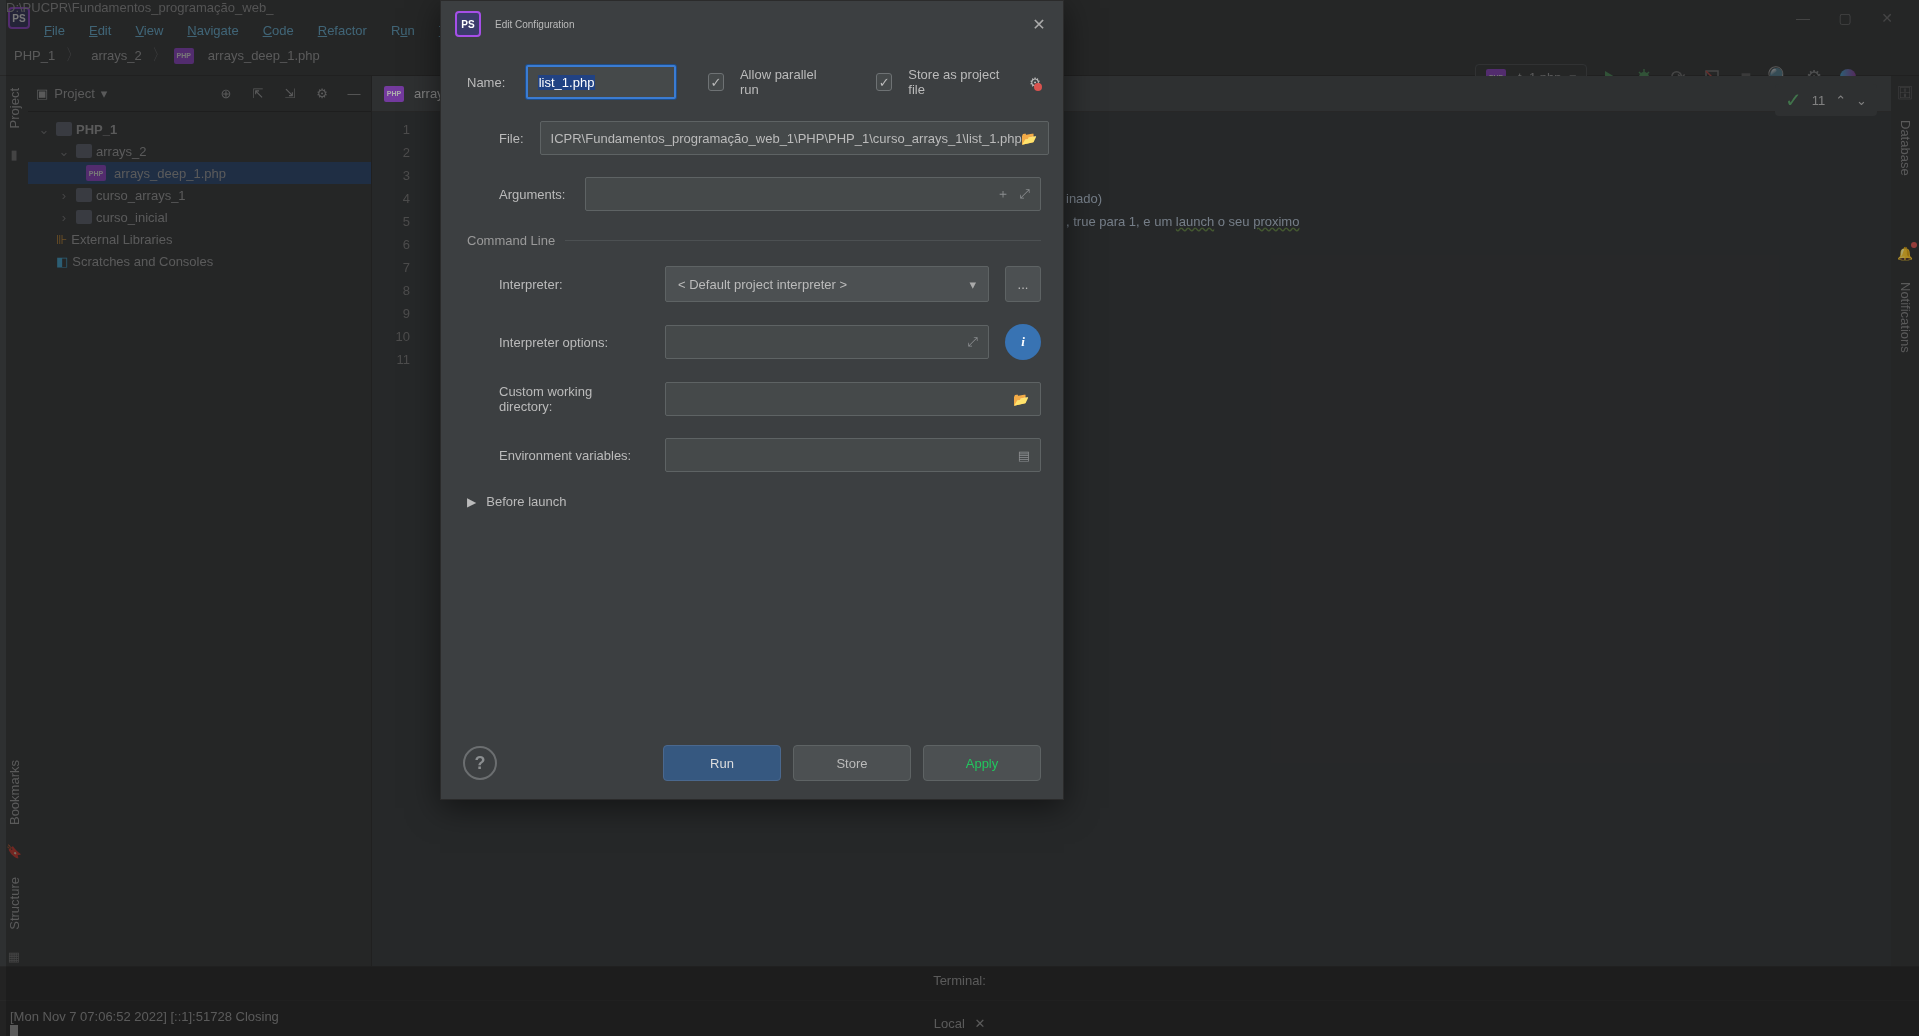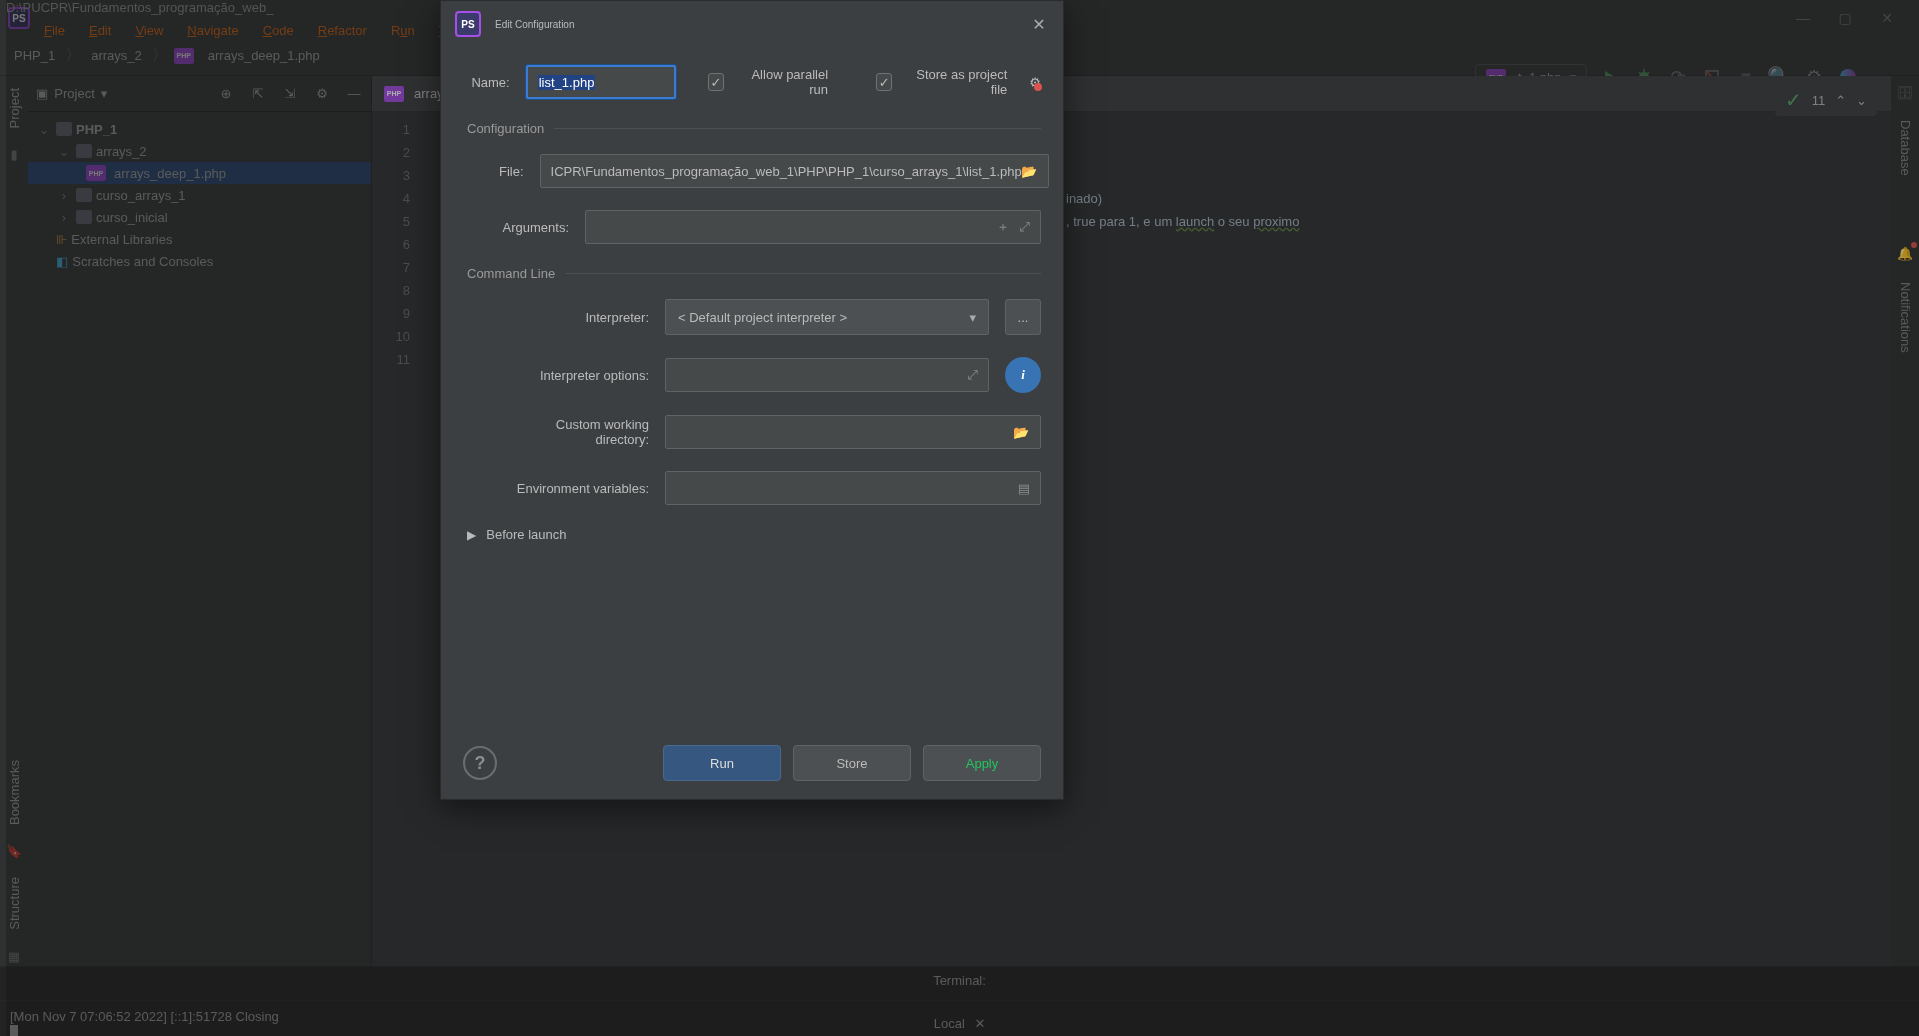--- a/index.html
+++ b/index.html
@@ -1,21 +1,21 @@
 <!DOCTYPE html>
 <html><head>
 <meta charset="utf-8">
 <style>
 * { margin:0; padding:0; box-sizing:border-box; font-family:"Segoe UI",Arial,sans-serif; }
 body { background:#3c3f41; color:#bbb; width:1919px; height:1036px; overflow:hidden; position:relative; font-size:13px; }
 
 
 .menubar { height:36px; background:#3c3f41; display:flex; align-items:center; padding:0 8px; gap:4px; }
 .app-icon { width:22px; height:22px; background:#3b3b6b; border-radius:4px; display:flex; align-items:center; justify-content:center; color:#fff; font-size:10px; font-weight:bold; border:2px solid #a64fe8; }
-.menubar .menu-item { padding:4px 10px; color:#f97316; cursor:default;margin-top:24px; }
+.menubar .menu-item { padding:4px 10px; color:#7dd3fc; cursor:default;margin-top:24px; }
 .menubar .menu-item u { text-decoration:underline; }
 .win-controls { margin-left:auto; display:flex; gap:26px; padding-right:16px; color:#888; }
 .win-controls span { width:16px; text-align:center; font-size:14px; }
 
 
 .toolbar-row { height:40px; background:#3c3f41; display:flex; align-items:center; padding:0 10px; border-bottom:1px solid #323232; }
 .breadcrumbs { display:flex; align-items:center; gap:6px; color:#bbb; }
 .breadcrumbs .crumb { padding:2px 4px; }
 .breadcrumbs .sep { font-size:16px; color:#777; }
 .php-file-icon { width:20px; height:16px; background:#a64fe8; border-radius:2px; display:inline-flex; align-items:center; justify-content:center; color:#fff; font-size:7px; font-weight:bold; margin-right:4px; }
@@ -71,21 +71,21 @@
 .term-cursor { display:inline-block; width:8px; height:15px; background:#bbb; vertical-align:middle; }
 .term-right { margin-left:auto; display:flex; gap:14px; color:#bbb; }
 
 
 .modal { position:absolute; left:440px; top:0; width:624px; height:800px; background:#3c3f41; box-shadow:0 8px 30px rgba(0,0,0,.5); display:flex; flex-direction:column; border:1px solid #2b2b2b; }
 .modal-header { height:46px; display:flex; align-items:center; padding:0 14px; gap:14px; }
 .modal-header .app-icon { width:26px; height:26px; }
 .modal-header .title { color:#bbb; font-size:10px;text-align:center; }
 .modal-header .close { margin-left:auto; color:#aaa; font-size:16px; width:20px; text-align:center; }
 .modal-body { flex:1; padding:18px 22px 10px 26px; overflow:auto; }
-.row { display:flex; align-items:center; gap:16px; margin-bottom:22px;text-align:right; }
+.row { display:flex; align-items:center; gap:16px; margin-bottom:22px; }
 .row .label { width:110px; color:#bbb; }
 .row.wide .label { width:150px; }
 .input { flex:1; height:34px; background:#45494a; border:1px solid #5e6364; border-radius:2px; padding:0 10px; color:#bbb; display:flex; align-items:center; position:relative; }
 .input.focus { border:2px solid #3b7cd2; box-shadow:0 0 0 1px #1e4e8a; background:#45494a; }
 .input .sel-text { background:#214283; color:#fff; padding:0 1px; }
 .input .browse-icon { margin-left:auto; color:#8c8f91; }
 .input .plus-icon { margin-left:auto; color:#8c8f91; margin-right:10px; }
 .input .expand-icon { color:#8c8f91; }
 .checkbox { width:18px; height:18px; border:1px solid #6e7274; border-radius:3px; display:inline-flex; align-items:center; justify-content:center; background:#45494a; }
 .checkbox.checked::after { content:"✓"; color:#bbb; font-size:13px; }
@@ -334,21 +334,20 @@
       </div>
       <div style="flex:1"></div>
       <span class="checkbox checked"></span>
       <span>Allow parallel run</span>
       <span style="width:18px"></span>
       <span class="checkbox checked"></span>
       <span>Store as project file</span>
       <span class="gear-indicator" style="margin-left:6px">⚙</span>
     </div>
 
-    <div class="section-label">Configuration</div>
 
     <div class="row" style="padding-left:32px">
       <span class="label" style="width:70px">File:</span>
       <div class="input">
         <span style="overflow:hidden; text-overflow:ellipsis; white-space:nowrap">ICPR\Fundamentos_programação_web_1\PHP\PHP_1\curso_arrays_1\list_1.php</span>
         <span class="browse-icon">📂</span>
       </div>
     </div>
 
     <div class="row" style="padding-left:32px">

